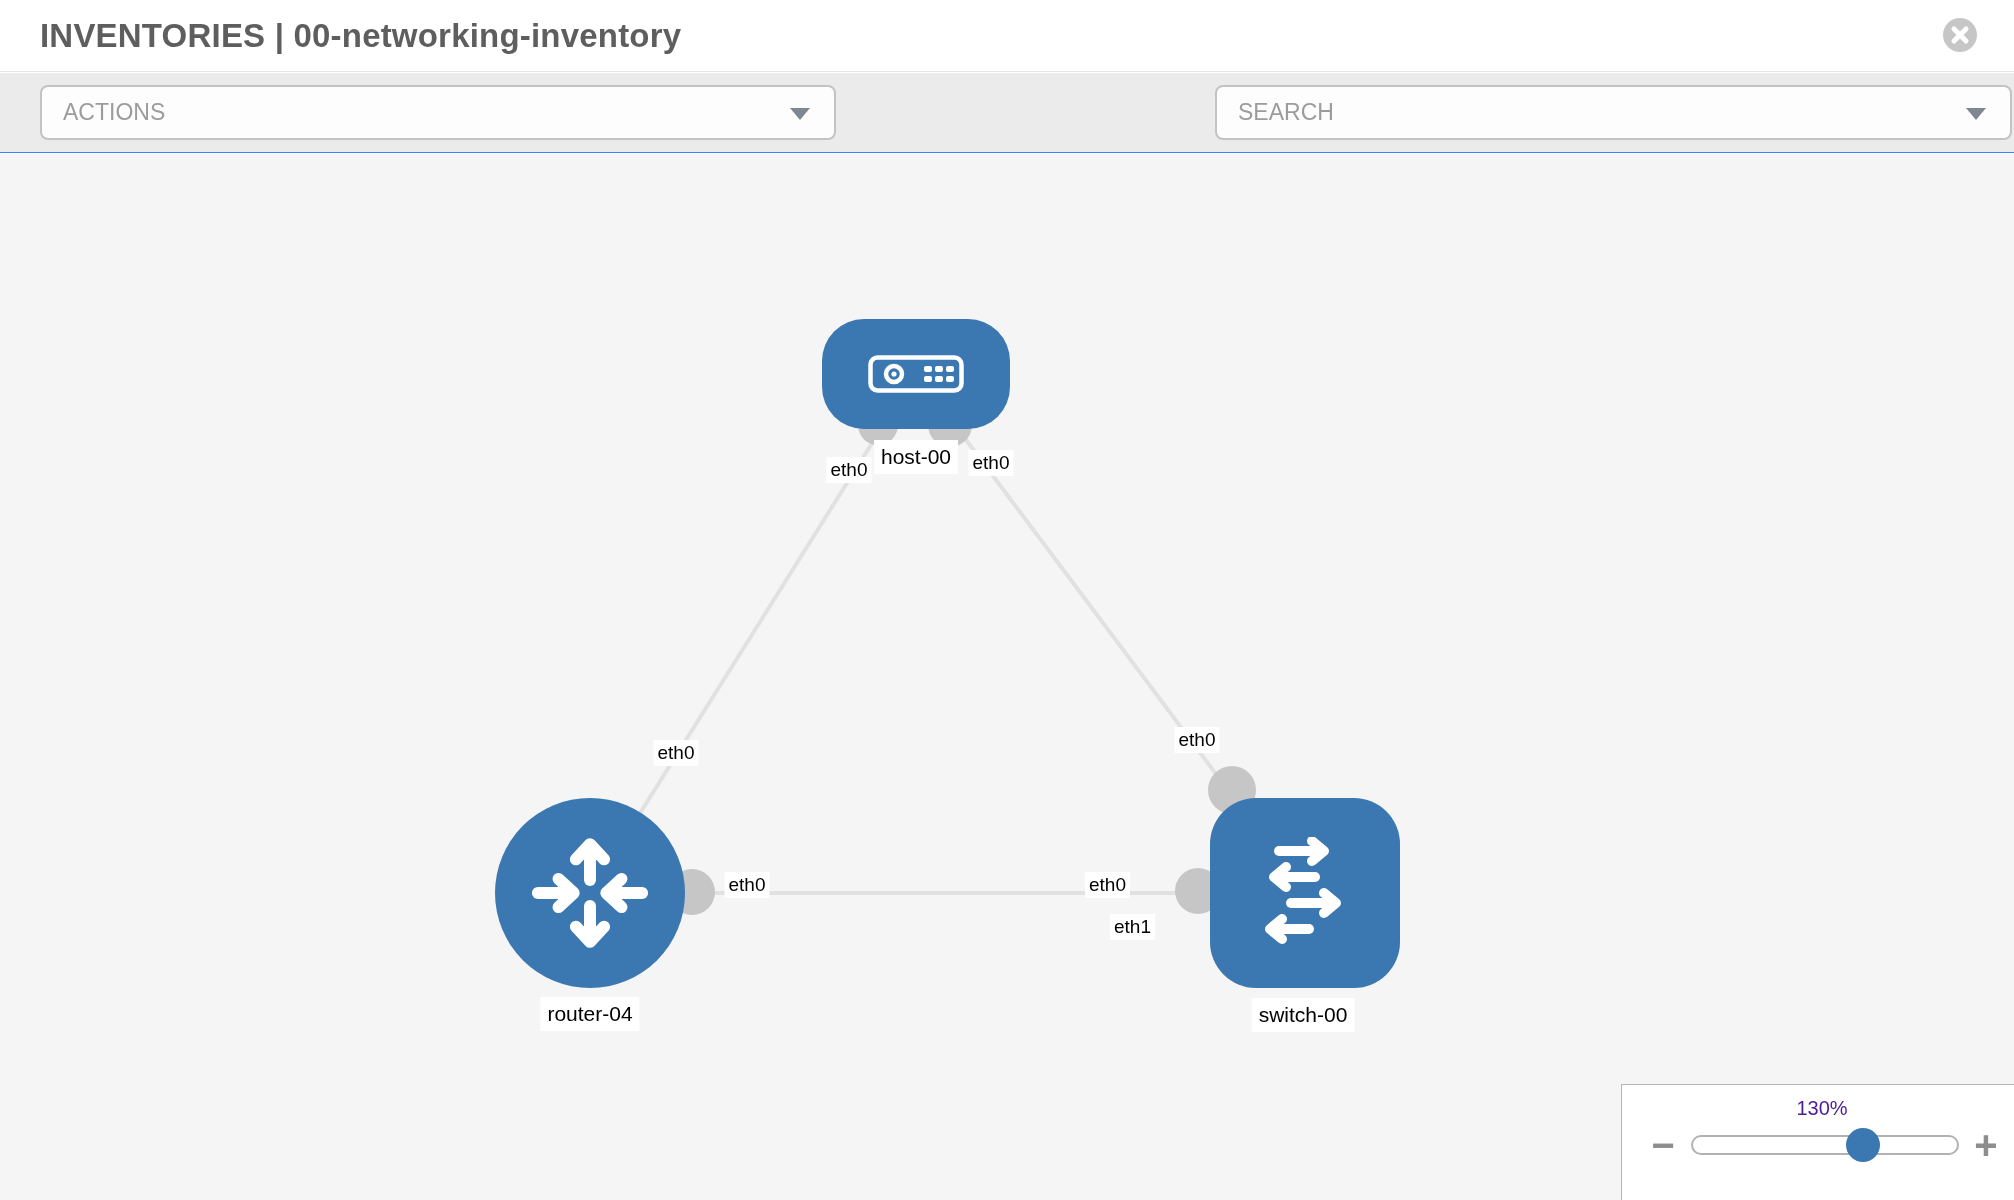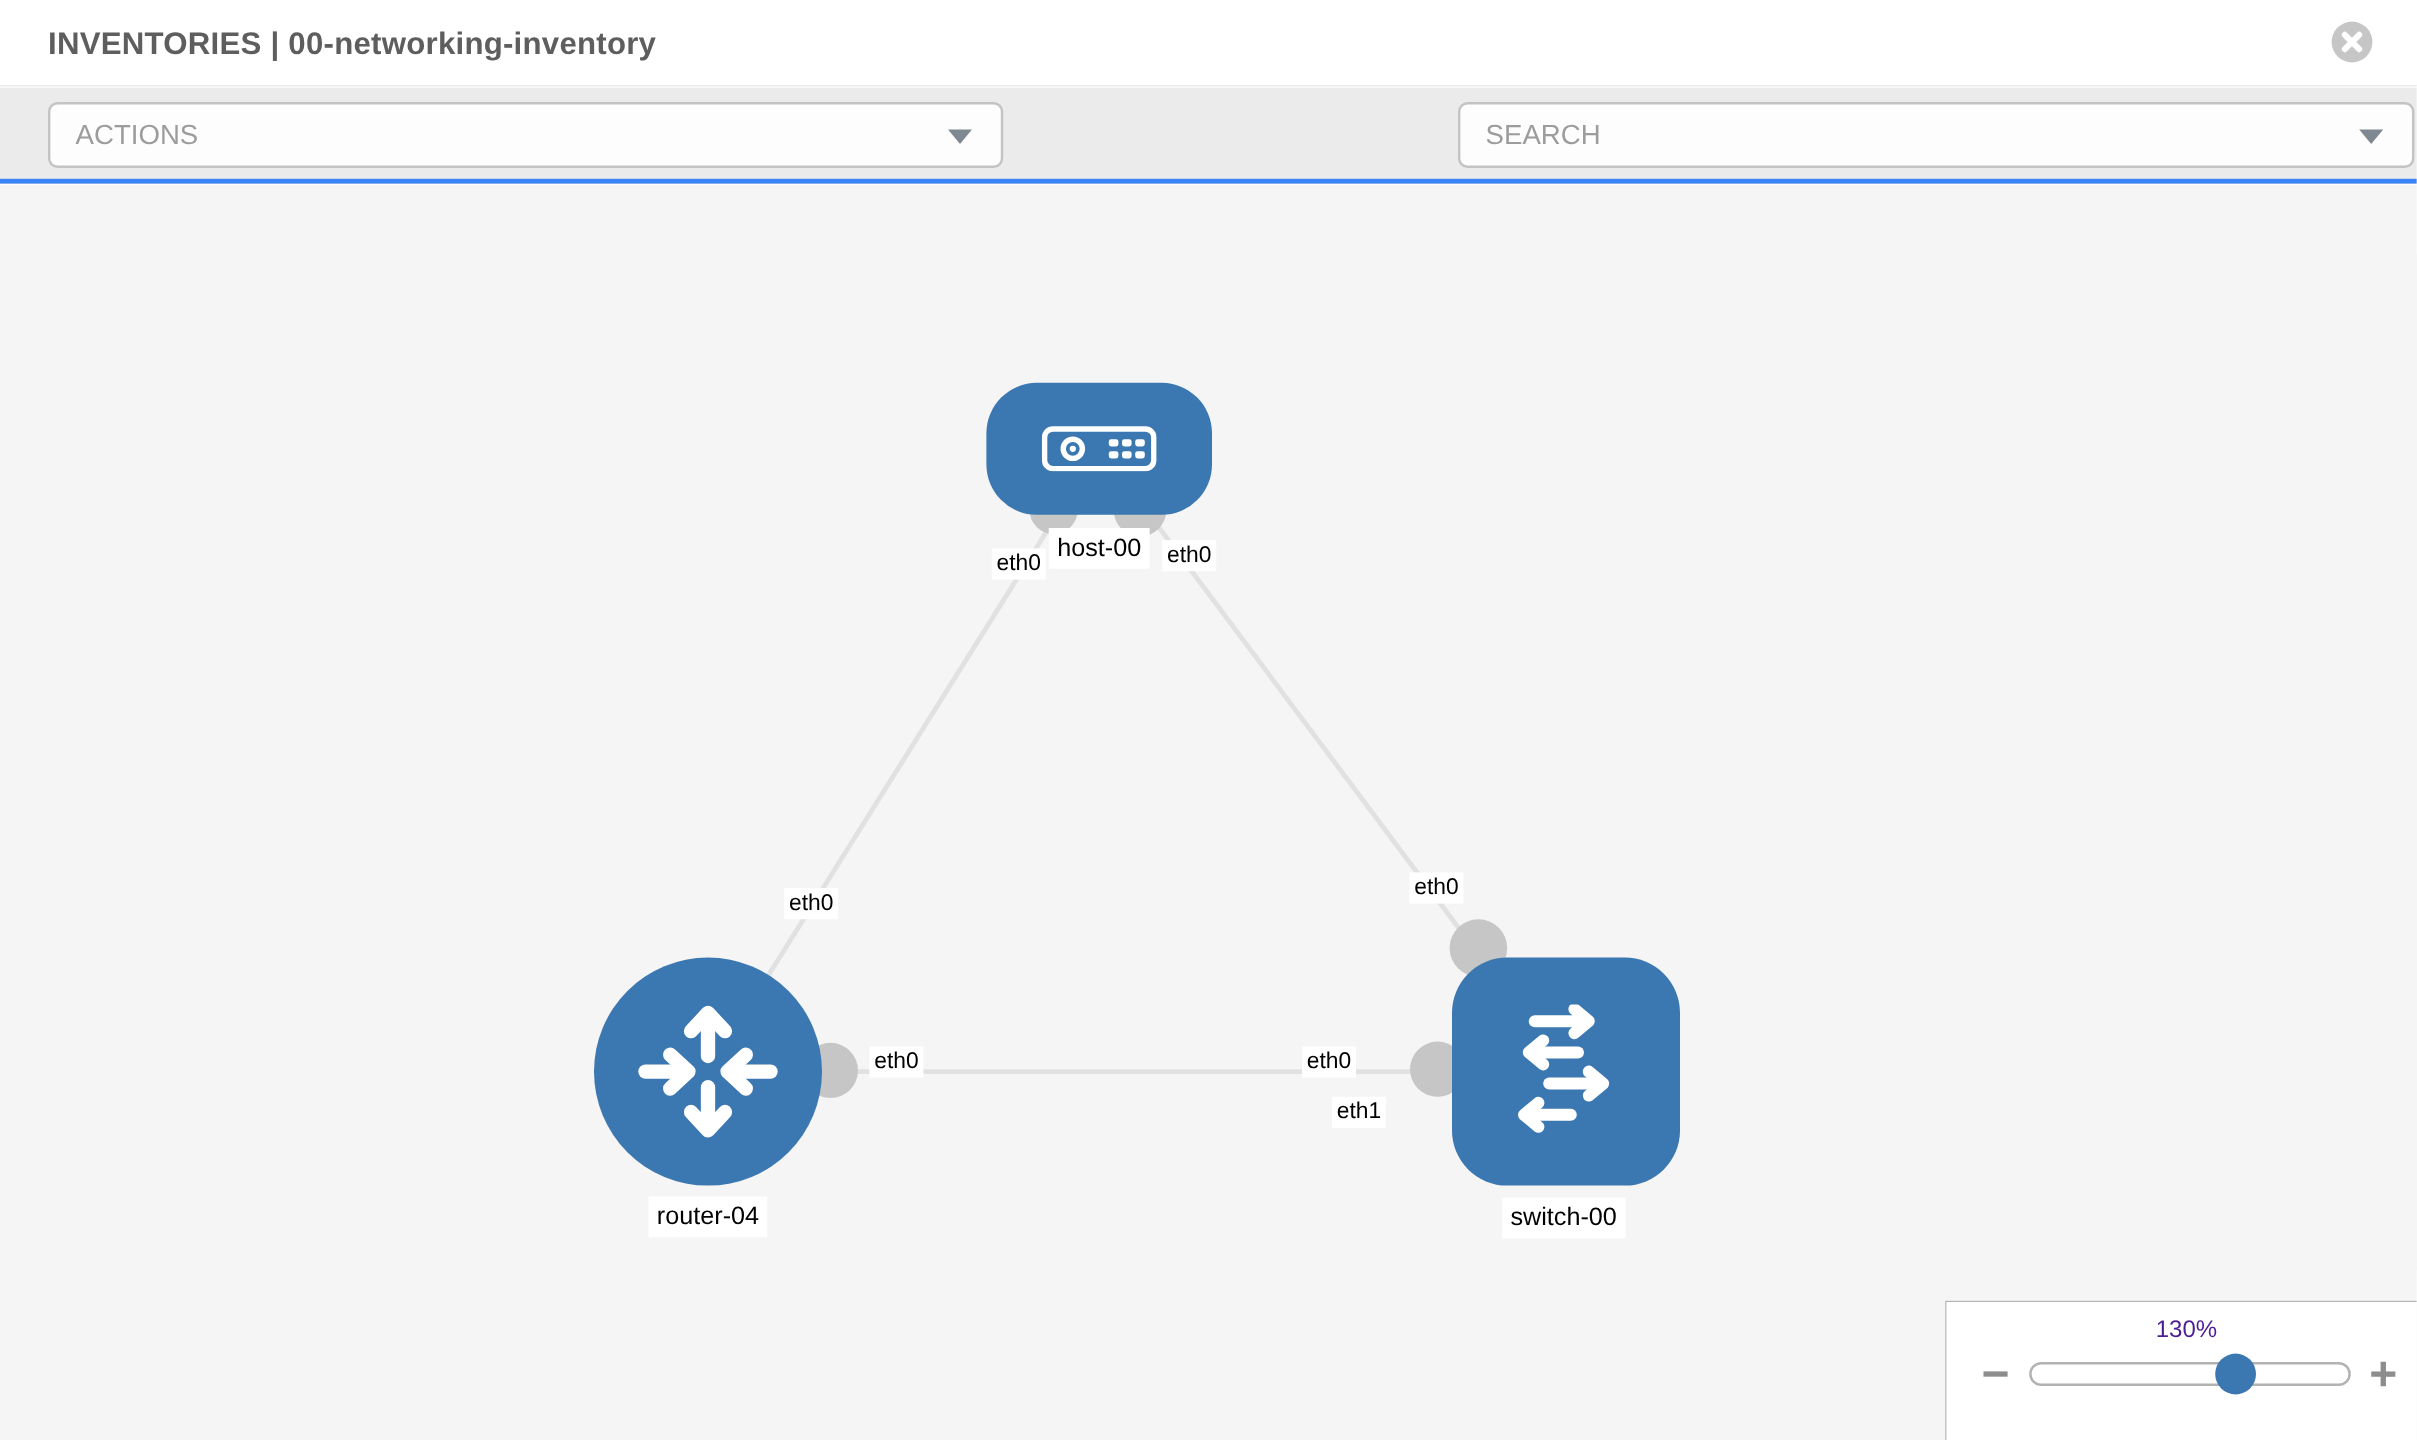--- a/index.html
+++ b/index.html
@@ -3,26 +3,26 @@
 <meta charset="utf-8">
 <style>
   * { margin:0; padding:0; box-sizing:border-box; }
   html,body { width:2014px; height:1200px; }
   body { font-family:"Liberation Sans","DejaVu Sans",sans-serif; background:#ffffff; overflow:hidden; }
   .screen { position:relative; width:2014px; height:1200px; background:#ffffff; overflow:hidden; }
 
   
   .header { position:absolute; left:0; top:0; width:2014px; height:72px; background:#ffffff; border-bottom:1px solid #e4e4e4; }
   .page-title { position:absolute; left:40px; top:0; height:72px; display:flex; align-items:center;
-                font-size:26px; font-weight:700; color:#5e5e5e; letter-spacing:0.2px; }
+                font-size:33px; font-weight:700; color:#5e5e5e; letter-spacing:0.2px; }
   .close-btn { position:absolute; left:1943px; top:18px; width:34px; height:34px; border-radius:50%;
                background:#c6c6c6; cursor:pointer; display:flex; align-items:center; justify-content:center; }
 
   
-  .toolbar { position:absolute; left:0; top:73px; width:2014px; height:80px; background:#ebebeb; border-bottom:4px solid #3b82f6; }
+  .toolbar { position:absolute; left:0; top:73px; width:2014px; height:80px; background:#ebebeb; border-bottom:1px solid #3b82f6; }
   .dropdown { position:absolute; top:12px; height:55px; background:#fdfdfd; border:2px solid #c3c3c3; border-radius:8px;
               display:flex; align-items:center; font-size:23px; color:#9c9c9c; cursor:pointer; }
   .dropdown .dd-label { padding-left:21px; }
   .dropdown-actions { left:40px;  width:796px; }
   .dropdown-search  { left:1183px; width:797px;margin-left:32px; }
   .caret { position:absolute; right:24px; top:50%; margin-top:-5px; width:0; height:0;
            border-left:10px solid transparent; border-right:10px solid transparent; border-top:12px solid #7f8791; }
   .tool-btn { position:absolute; top:94px; width:40px; height:40px; background:transparent; border:none; cursor:pointer;
               display:flex; align-items:center; justify-content:center; }
   .tool-btn.wrench { left:1047px; }

